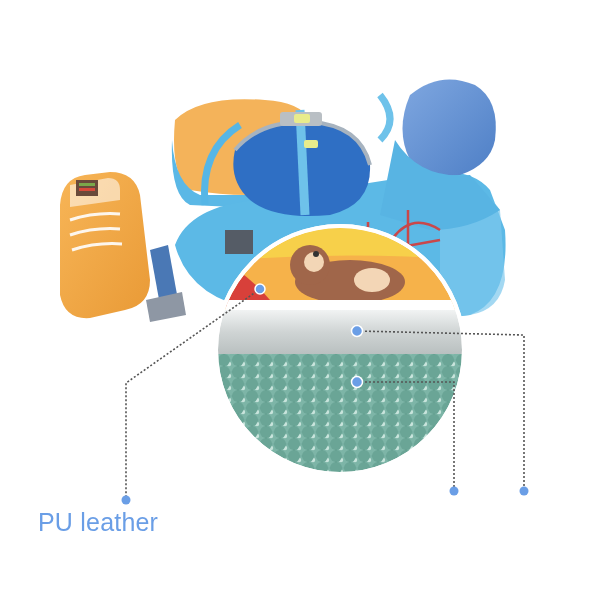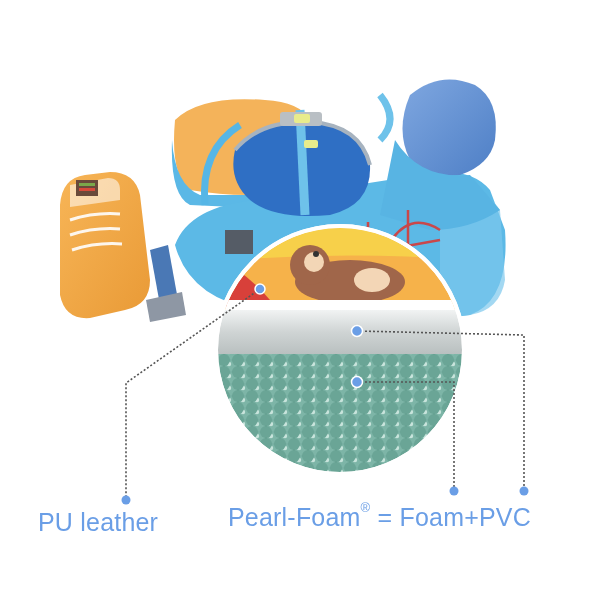--- a/index.html
+++ b/index.html
@@ -127,16 +127,13 @@
       <circle cx="126" cy="500" r="4.5" fill="#6a9ee6"></circle>
       <circle cx="454" cy="491" r="4.5" fill="#6a9ee6"></circle>
       <circle cx="524" cy="491" r="4.5" fill="#6a9ee6"></circle>
     </g>
   </svg>
 
   <div class="label" style="left:38px; top:510px;">
     <span>PU leather</span>
   </div>
 
-  <div class="label" style="left:228px; top:505px;">
-    <span>Pearl-Foam</span><sup>®</sup><span> = Foam+PVC</span>
-  </div>
 </div>
 
 </body></html>

